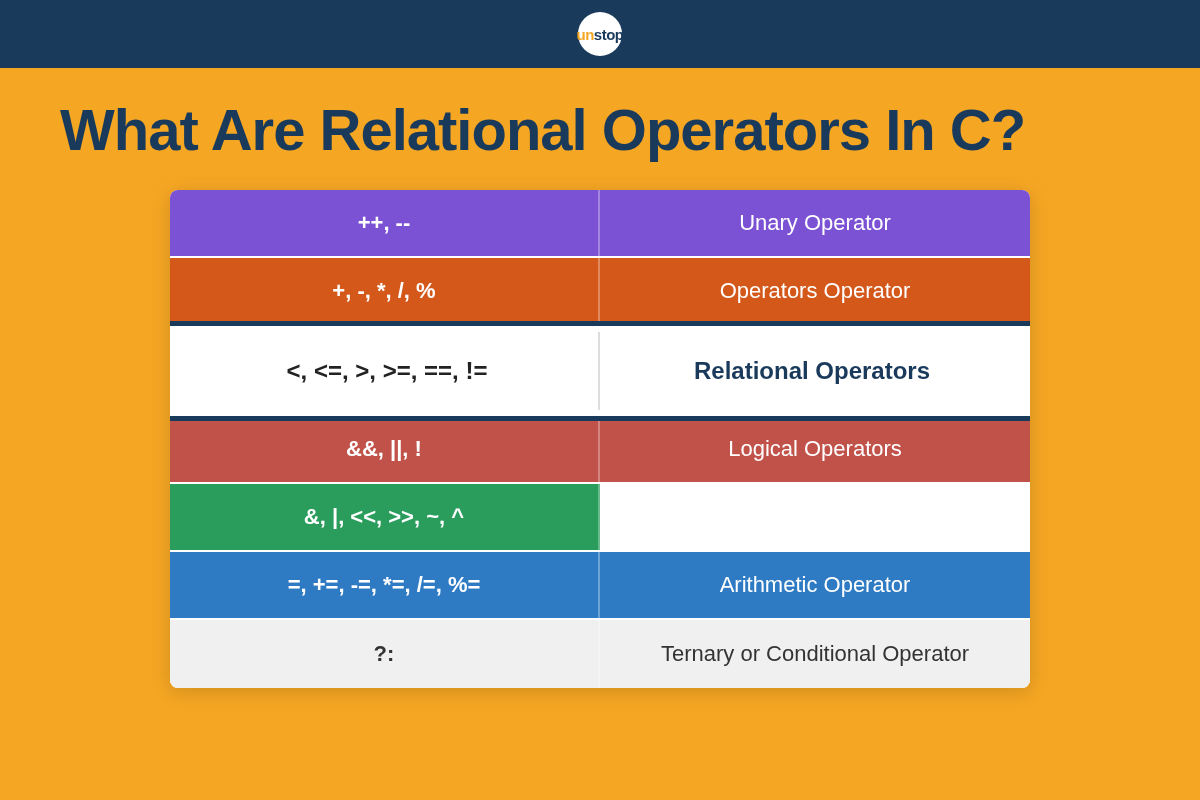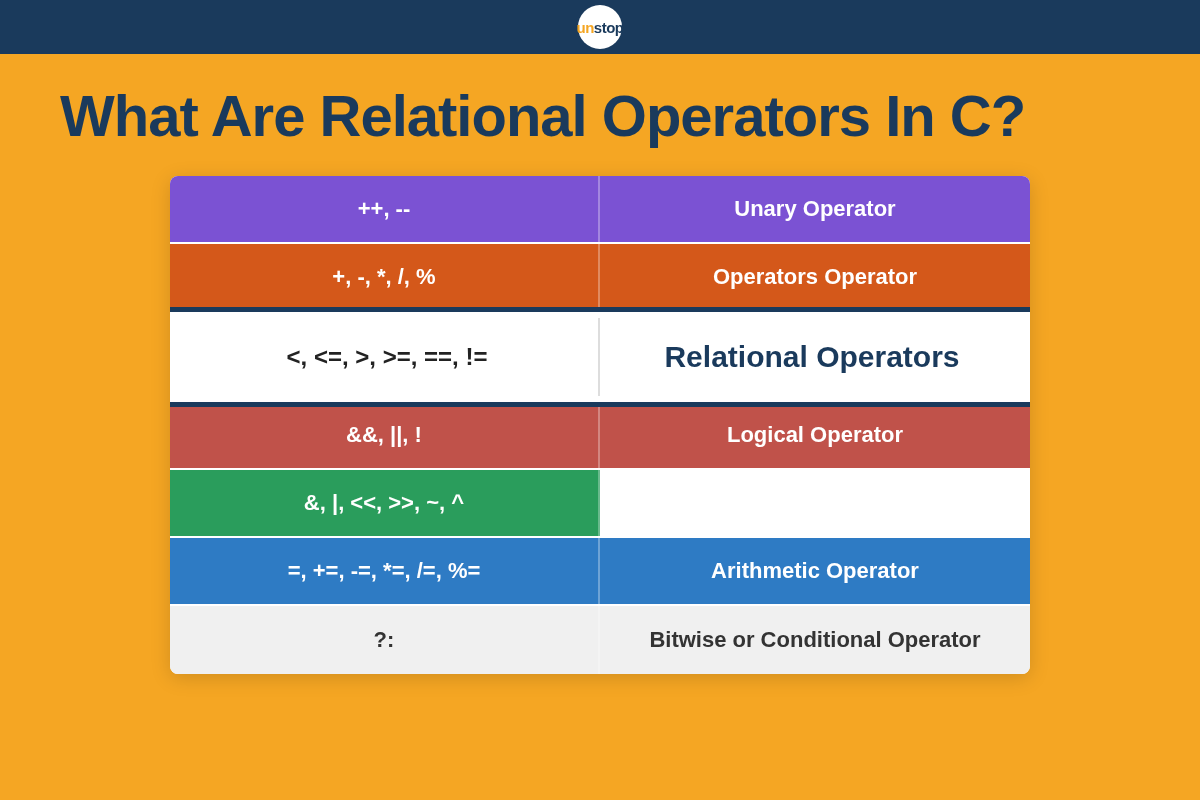--- a/index.html
+++ b/index.html
@@ -8,21 +8,21 @@
       height: 800px;
       overflow: hidden;
       font-family: 'Arial', sans-serif;
       display: flex;
       flex-direction: column;
     }
 
     
     #header {
       background-color: #1a3a5c;
-      height: 54px;
+      height: 68px;
       display: flex;
       align-items: center;
       justify-content: center;
       flex-shrink: 0;
     }
 
     .logo-container {
       display: flex;
       align-items: center;
       justify-content: center;
@@ -94,34 +94,34 @@
       padding: 10px 20px;
       border-right: 2px solid rgba(255,255,255,0.3);
     }
 
     .cell-right {
       width: 50%;
       display: flex;
       align-items: center;
       justify-content: center;
       font-size: 22px;
-      font-weight: 700;
+      font-weight: 400;
       color: white;
       padding: 10px 20px;
     }
 
     
     .row-purple .cell-left,
     .row-purple .cell-right { background-color: #7b52d3; }
 
     .row-orange .cell-left,
     .row-orange .cell-right { background-color: #d4581a; }
 
     .row-white .cell-left { background-color: white; color: #222; font-size: 24px; font-weight: 700; border-right: 2px solid #ddd; }
-    .row-white .cell-right { background-color: white; color: #1a3a5c; font-size: 30px; font-weight: 900; }
+    .row-white .cell-right { background-color: white; color: #1a3a5c; font-size: 24px; font-weight: 900; }
 
     .row-red .cell-left,
     .row-red .cell-right { background-color: #c0524a; }
 
     .row-green .cell-left,
     .row-green .cell-right { background-color: #2a9d5c; }
 
     .row-blue .cell-left,
     .row-blue .cell-right { background-color: #2e7bc4; }
 
@@ -157,27 +157,27 @@
       <div class="table-row row-orange" style="border-bottom: 2px solid rgba(255, 255, 255, 0.4);">
         <div class="cell-left">+, -, *, /, %</div>
         <div class="cell-right">Operators Operator</div>
       </div>
       <div class="table-row row-white row-border" style="min-height: 90px; border: 6px solid white; box-shadow: rgb(26, 58, 92) 0px 0px 0px 5px; z-index: 10; position: relative;">
         <div class="cell-left">&lt;, &lt;=, &gt;, &gt;=, ==, !=</div>
         <div class="cell-right">Relational Operators</div>
       </div>
       <div class="table-row row-red" style="border-bottom: 2px solid rgba(255, 255, 255, 0.4);">
         <div class="cell-left">&amp;&amp;, ||, !</div>
-        <div class="cell-right">Logical Operator</div>
+        <div class="cell-right">Logical Operators</div>
       </div>
       <div class="table-row row-green" style="border-bottom: 2px solid rgba(255, 255, 255, 0.4);">
         <div class="cell-left">&amp;, |, &lt;&lt;, &gt;&gt;, ~, ^</div>
       </div>
       <div class="table-row row-blue" style="border-bottom: 2px solid rgba(255, 255, 255, 0.4);">
         <div class="cell-left">=, +=, -=, *=, /=, %=</div>
         <div class="cell-right">Arithmetic Operator</div>
       </div>
       <div class="table-row row-lightgray">
         <div class="cell-left">?:</div>
-        <div class="cell-right">Bitwise or Conditional Operator</div>
+        <div class="cell-right">Ternary or Conditional Operator</div>
       </div>
     </div>
 </div>
 
 </body></html>

